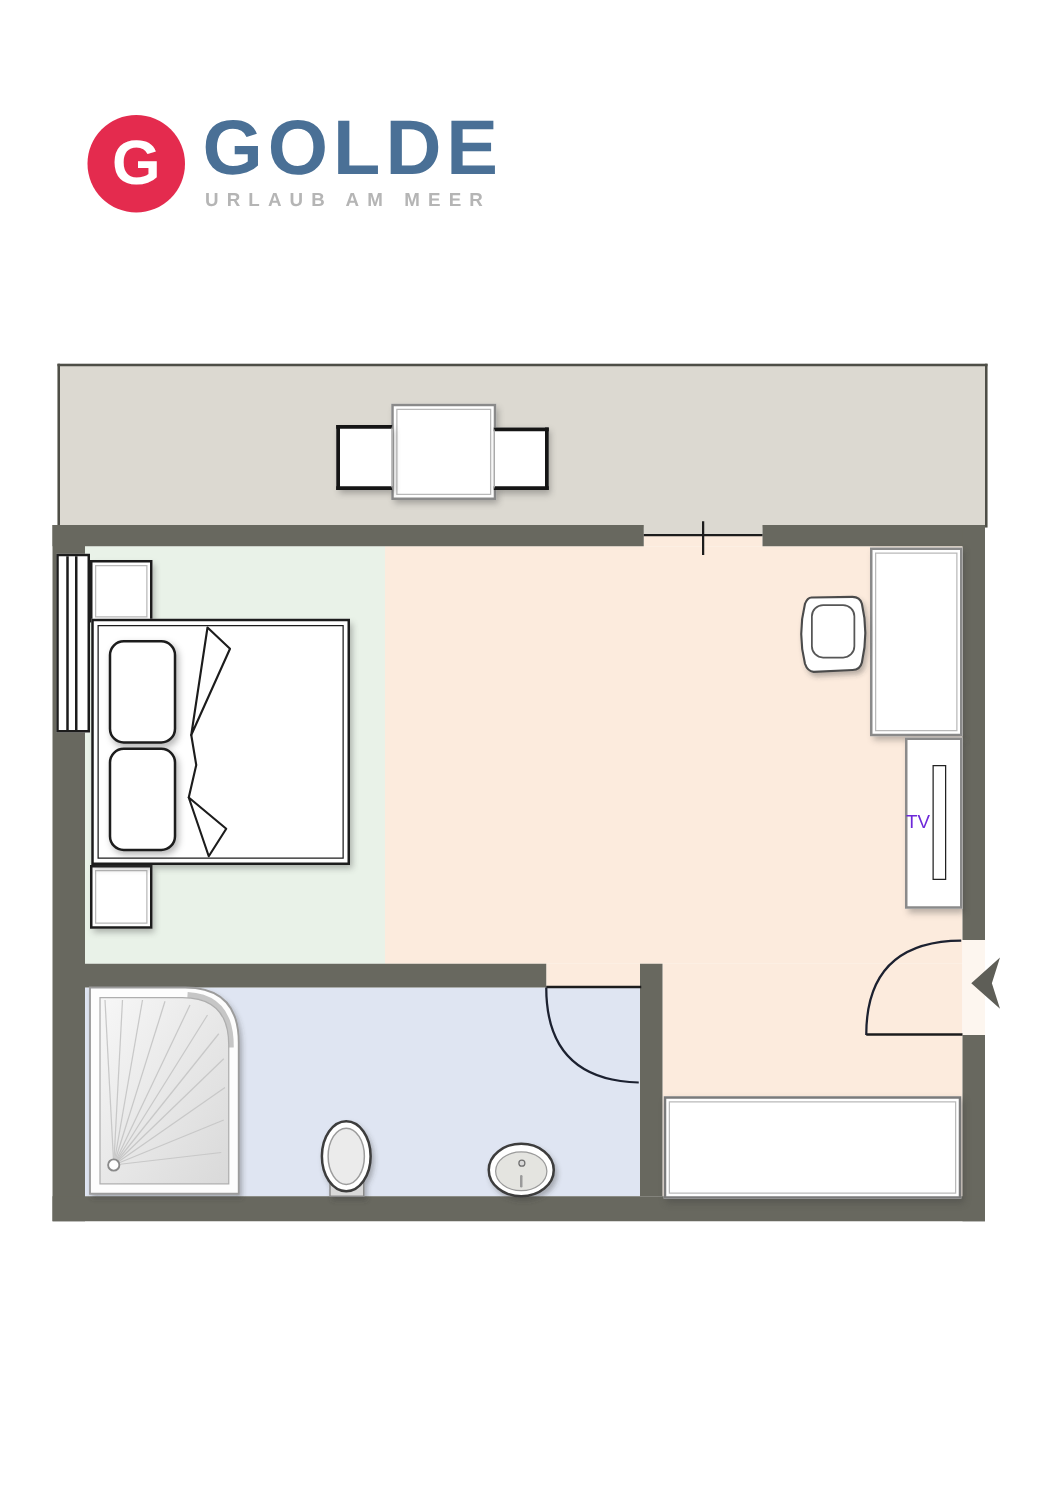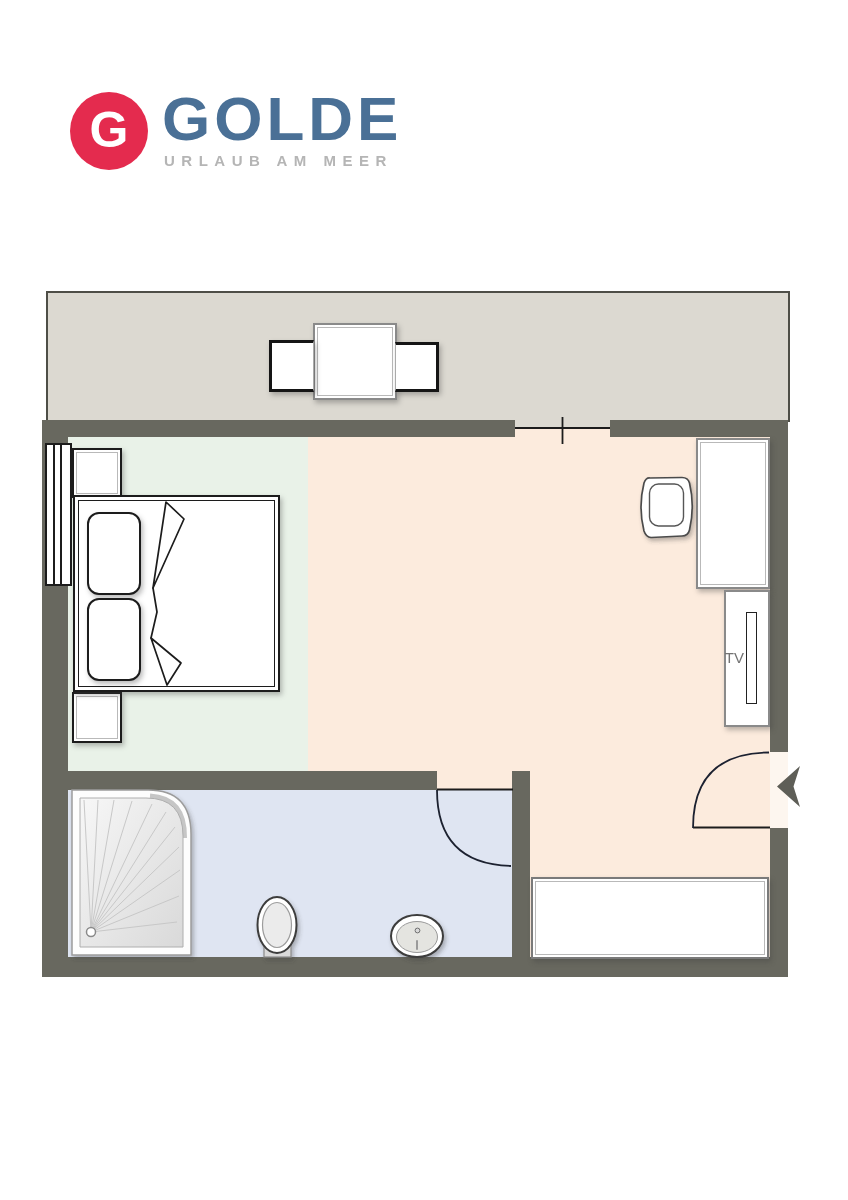--- a/index.html
+++ b/index.html
@@ -54,21 +54,21 @@
   .nightstand-t{left:72px;top:448px;width:46px;height:46px;border:2px solid var(--outline);}
   .nightstand-b{left:72px;top:692px;width:46px;height:47px;border:2px solid var(--outline);}
   .bed{left:73px;top:495px;width:203px;height:193px;border:2.5px solid var(--outline);}
   .pillow{background:#fff;border:2px solid var(--outline);border-radius:12px;width:50px;height:79px;}
   .pillow1{left:87px;top:512px;}
   .pillow2{left:87px;top:598px;}
   .desk{left:696px;top:438px;width:70px;height:147px;border:2px solid var(--furniture-border);}
   .tv-board{left:724px;top:590px;width:42px;height:133px;border:2px solid var(--furniture-border);}
   .tv-bar{left:746px;top:612px;width:9px;height:90px;background:#fff;
     border:1.5px solid #222;box-shadow:none;}
-  .tv-label{left:714px;top:649px;width:30px;text-align:right;font-size:15px;color:#737373;}
+  .tv-label{left:714px;top:649px;width:30px;text-align:right;font-size:15px;color:#6d28d9;}
   .wardrobe{left:531px;top:877px;width:234px;height:78px;border:2px solid #7a7a7a;}
 
   
   #overlay{position:absolute;left:0;top:0;width:848px;height:1200px;pointer-events:none;}
   .ol-dark{stroke:var(--outline);fill:none;}
   .arc{stroke:var(--door-arc);fill:none;}
 </style>
 </head>
 <body>
 

